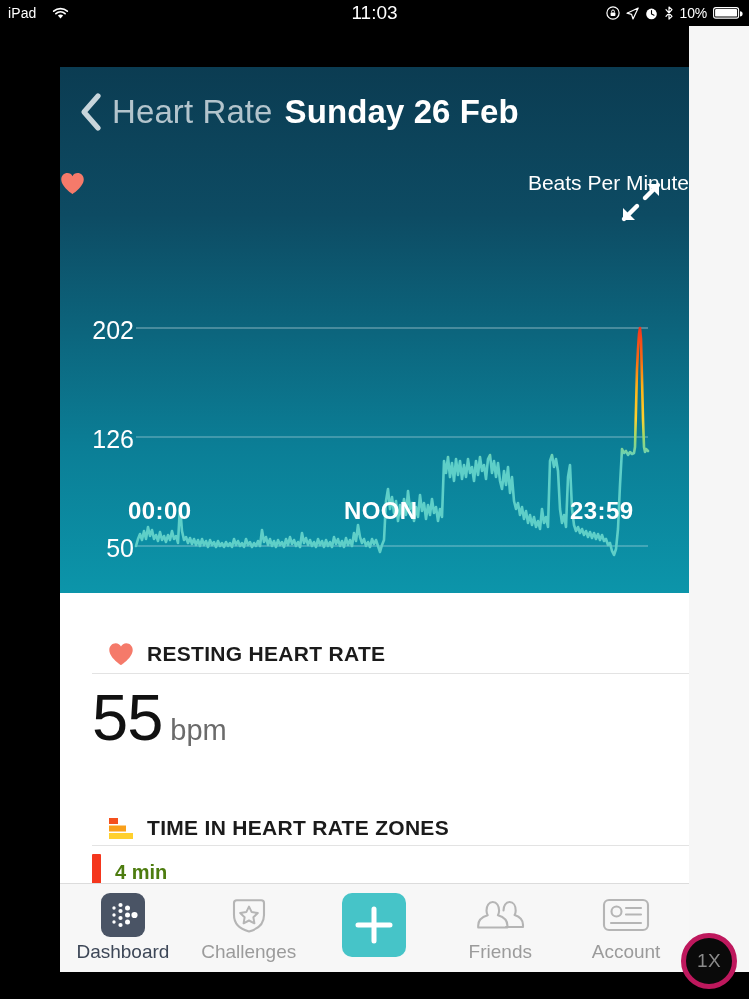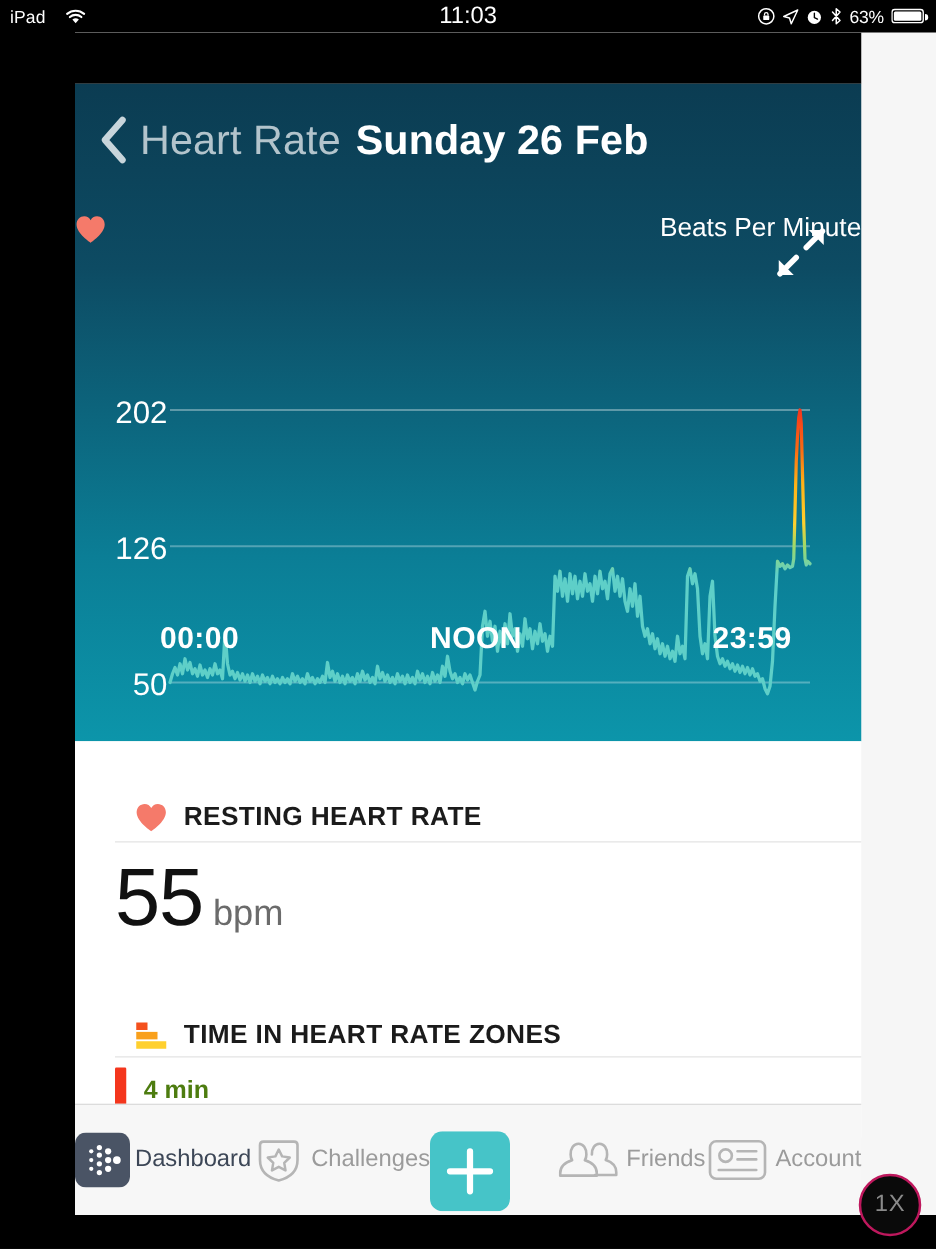--- a/index.html
+++ b/index.html
@@ -143,33 +143,33 @@
 
   
   #tabbar {
     position: absolute; left: 0; bottom: 0; width: 629px; height: 88px;
     background: #f7f7f7;
     border-top: 1px solid #dcdcdc;
     display: flex; align-items: flex-start;
   }
   .tab {
     flex: 1; height: 88px;
-    display: flex; flex-direction: row; align-items: center;
+    display: flex; flex-direction: column; align-items: center;
     justify-content: center; gap: 4px; cursor: pointer;
   }
   .tab-label { font-size: 19px; font-weight: 400; }
   .tab.active .tab-label { color: #3d4757; }
   .tab.inactive .tab-label { color: #9b9b9b; }
   .tab-icon { height: 44px; display: flex; align-items: center; justify-content: center; }
 
   
   #onex {
     position: absolute; right: 12px; bottom: 10px;
     width: 46px; height: 46px; border-radius: 50%;
-    border: 2px solid #be185d; color: #8a8a8a;
+    border: 5px solid #be185d; color: #8a8a8a;
     display: flex; align-items: center; justify-content: center;
     font-size: 19px; letter-spacing: .5px;
     background: #0a0a0a; cursor: pointer;
   }
 </style>
 </head>
 <body>
 
 <div id="screen">
 
@@ -196,21 +196,21 @@
       <svg class="sb-ico" width="13" height="13" viewBox="0 0 13 13">
         <path d="M12.2 1 L1 6.2 L5.6 7.4 L7 12 Z" stroke="#fff" stroke-width="1.2" fill="none" stroke-linejoin="round"></path>
       </svg>
       <svg class="sb-ico" width="13" height="13" viewBox="0 0 13 13">
         <circle cx="6.5" cy="6.9" r="5.3" fill="#fff"></circle>
         <path d="M6.5 3.6 V7 L9 8.3" stroke="#000" stroke-width="1.1" fill="none" stroke-linecap="round"></path>
       </svg>
       <svg class="sb-ico" width="10" height="14" viewBox="0 0 10 14">
         <path d="M2 3.6 L8 10.4 L5 13 V1 L8 3.6 L2 10.4" stroke="#fff" stroke-width="1.2" fill="none" stroke-linejoin="round" stroke-linecap="round"></path>
       </svg>
-      <span class="pct">63%</span>
+      <span class="pct">10%</span>
       <svg class="sb-ico" width="30" height="14" viewBox="0 0 30 14">
         <rect x="0.6" y="1.6" width="25" height="10.5" rx="2.2" stroke="#fff" stroke-width="1.1" fill="none"></rect>
         <rect x="2.1" y="3.1" width="22" height="7.5" rx="1.2" fill="#fff"></rect>
         <path d="M27 5.2 v5.2 a2.4 2.4 0 0 0 0-5.2z" fill="#fff"></path>
       </svg>
     </div>
   </div>
 
   <div id="app">
     <div id="app-top-gap"></div>

